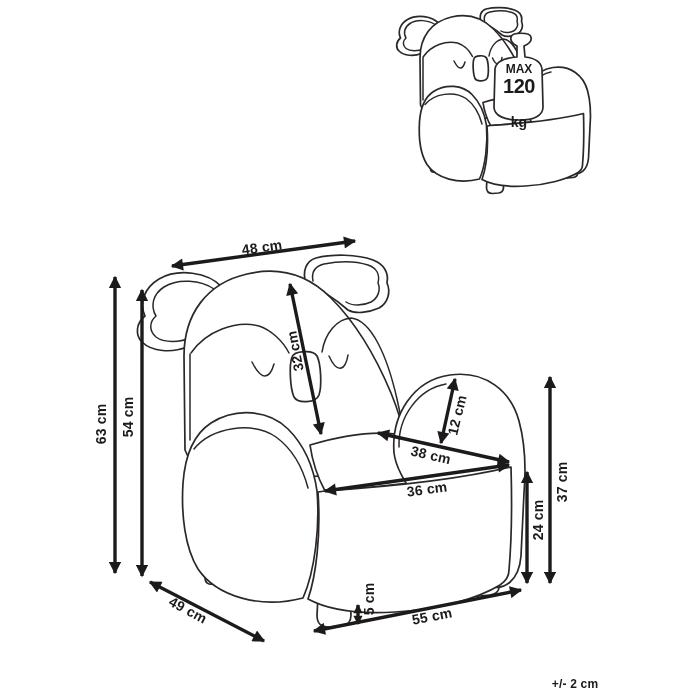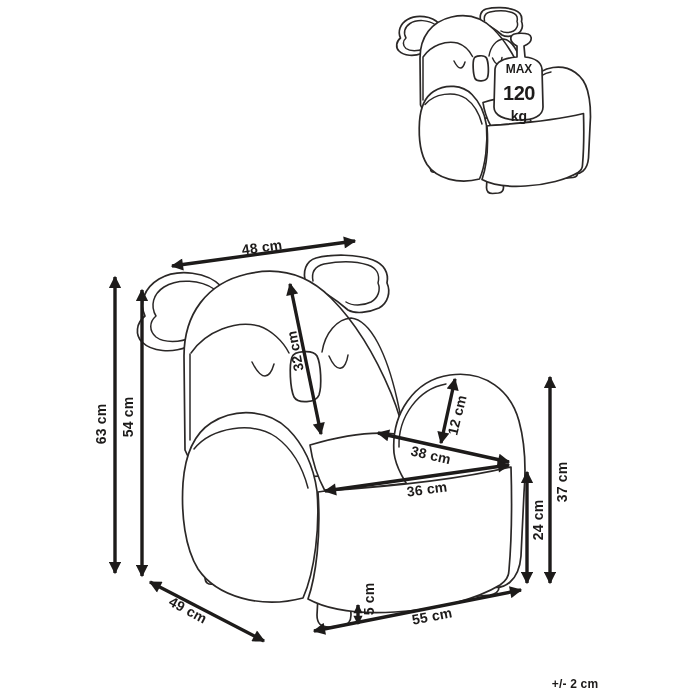--- a/index.html
+++ b/index.html
@@ -15,22 +15,22 @@
   .dim {
     position:absolute; font-weight:bold; font-size:14px; letter-spacing:.2px;
     color:var(--text,#1d1b1a); white-space:nowrap;
   }
   .tol { font-size:12px; }
   .wt {
     position:absolute; left:494px; top:63px; width:50px; text-align:center;
     color:var(--text,#1d1b1a); font-weight:bold; line-height:1;
   }
   .wt .l1 { font-size:12px; }
-  .wt .l2 { font-size:20px; letter-spacing:-.5px; margin-top:8px; }
-  .wt .l3 { font-size:14px; margin-top:6px; }
+  .wt .l2 { font-size:20px; letter-spacing:-.5px; margin-top:1px; }
+  .wt .l3 { font-size:14px; margin-top:19px; }
 </style>
 </head>
 <body style="background: rgb(255, 255, 255);">
 
 <div class="stage">
 
   <svg class="lineart" width="700" height="700" viewBox="0 0 700 700">
     <defs>
       <marker id="ah" viewBox="0 0 10 10" refX="9" refY="5" markerWidth="4.6" markerHeight="3.6" orient="auto-start-reverse">
         <path d="M0,0 L10,5 L0,10 Z" fill="#1d1b1a"></path>

